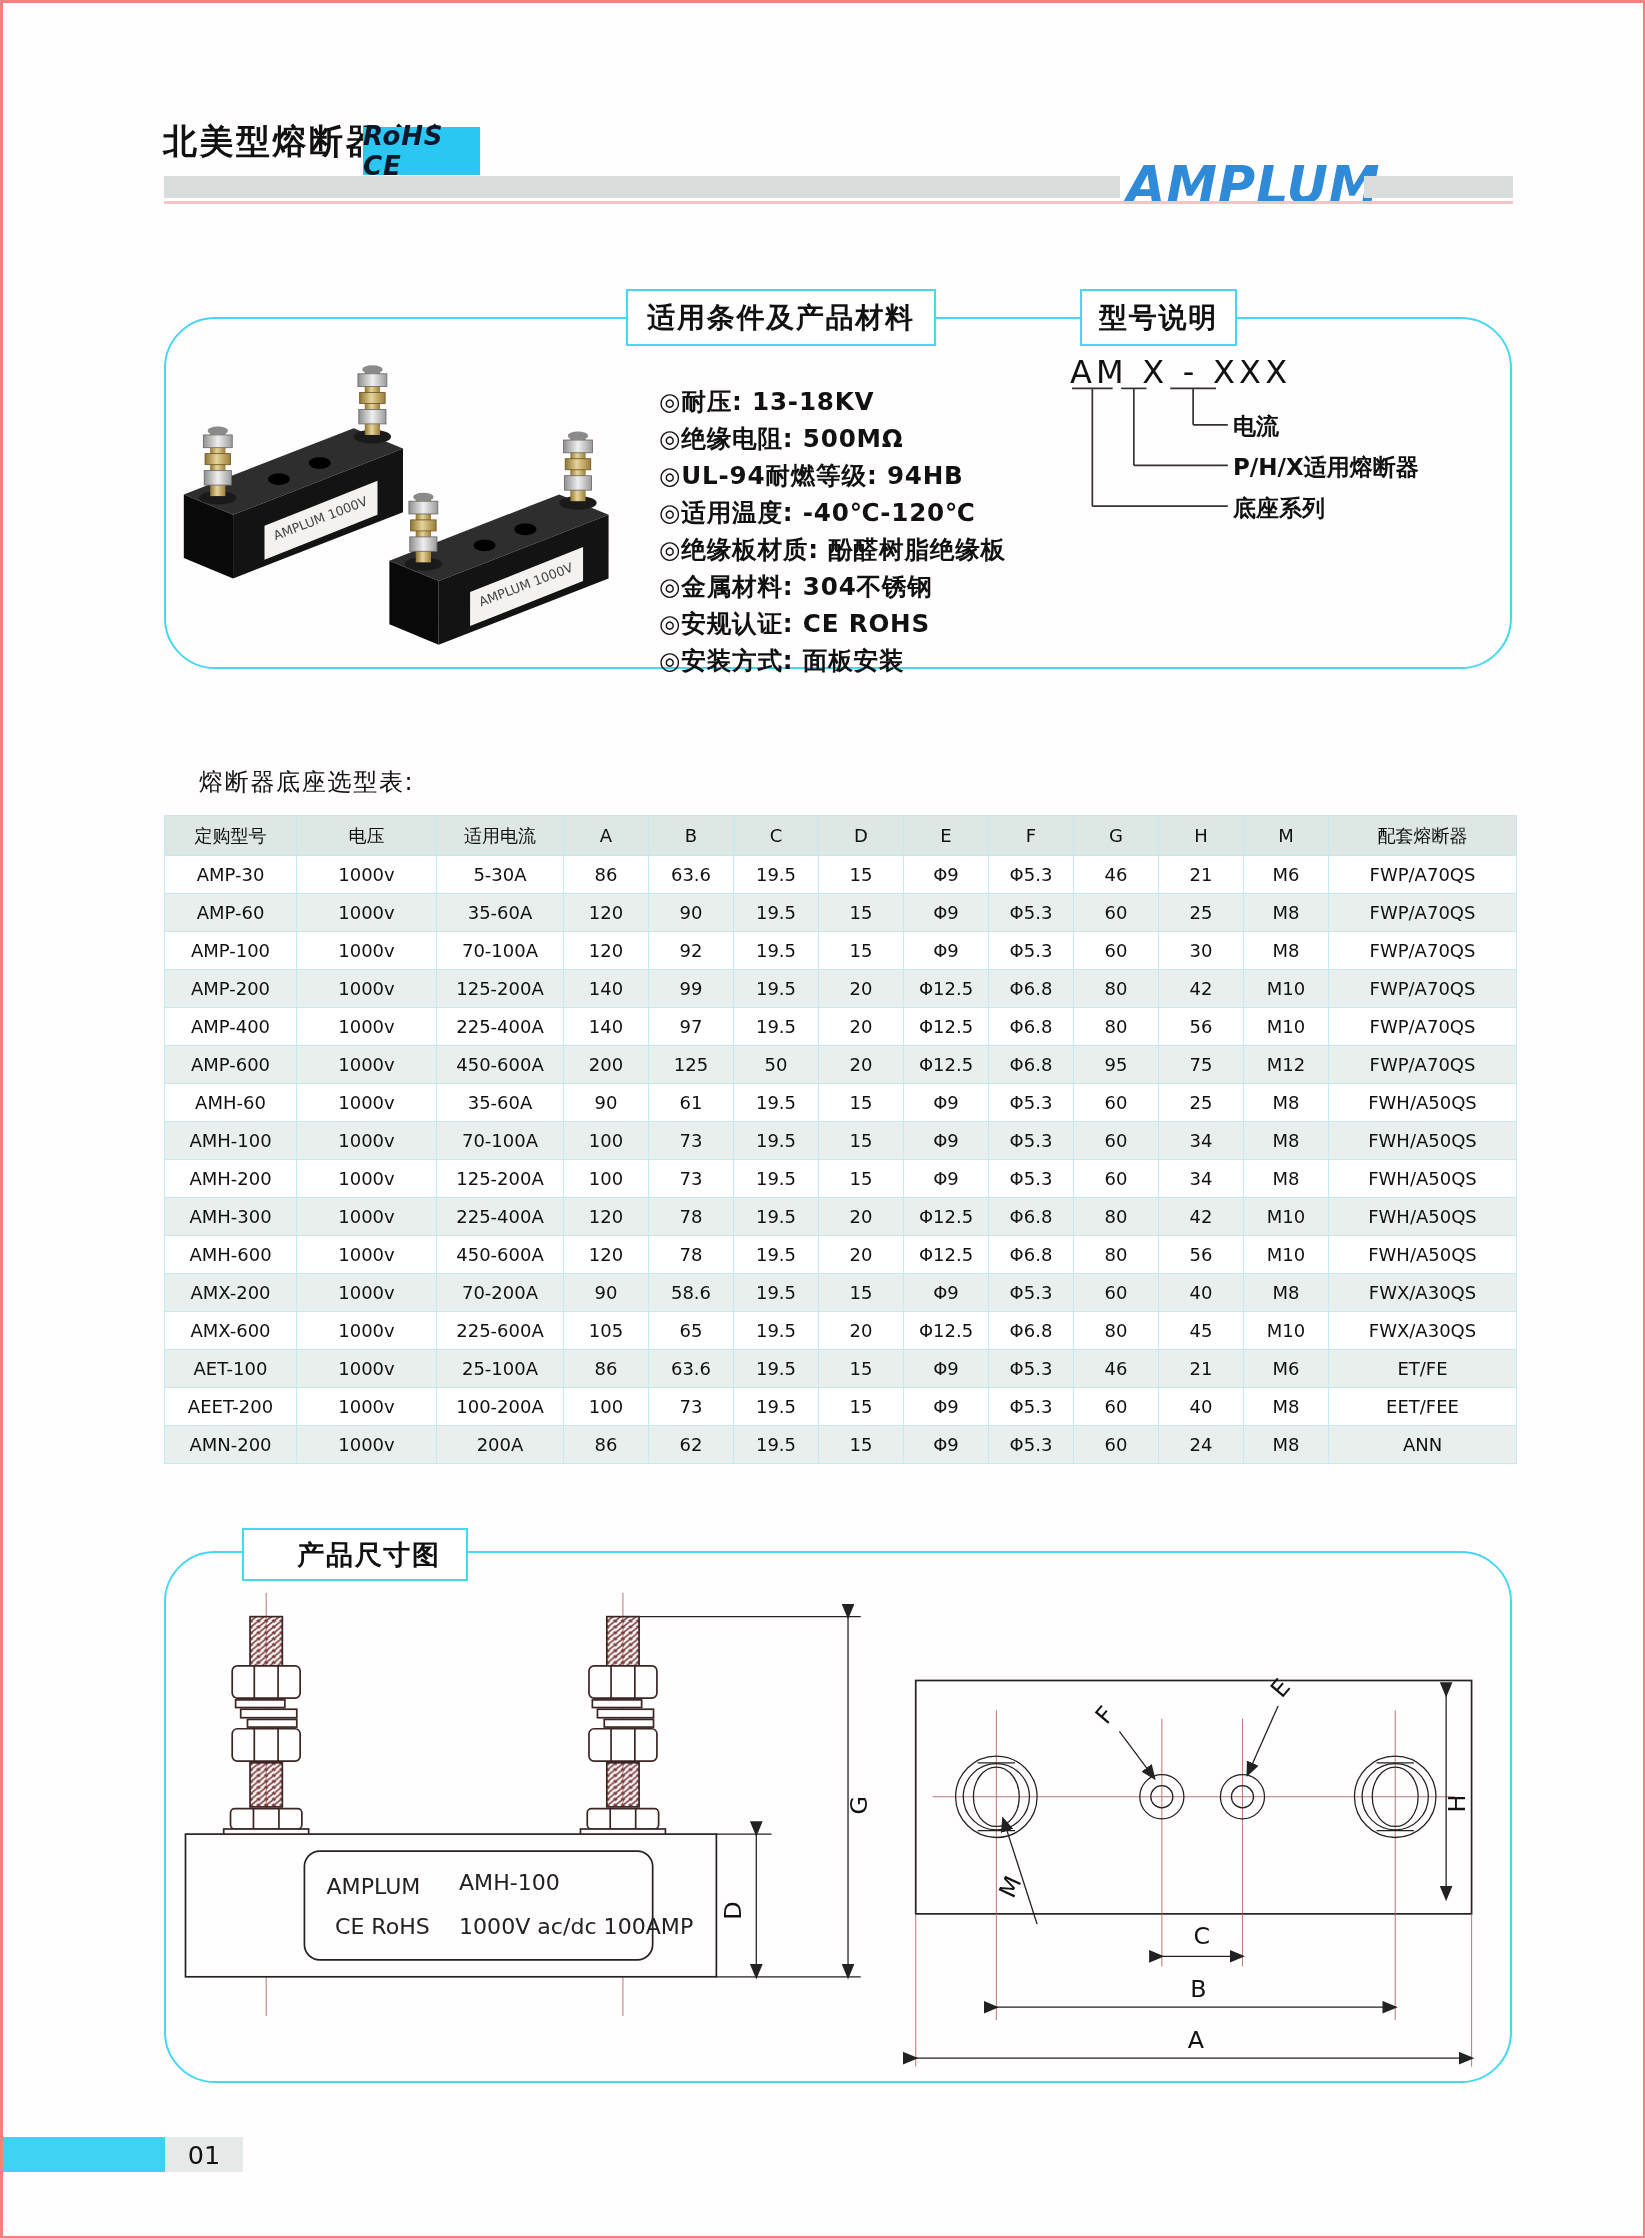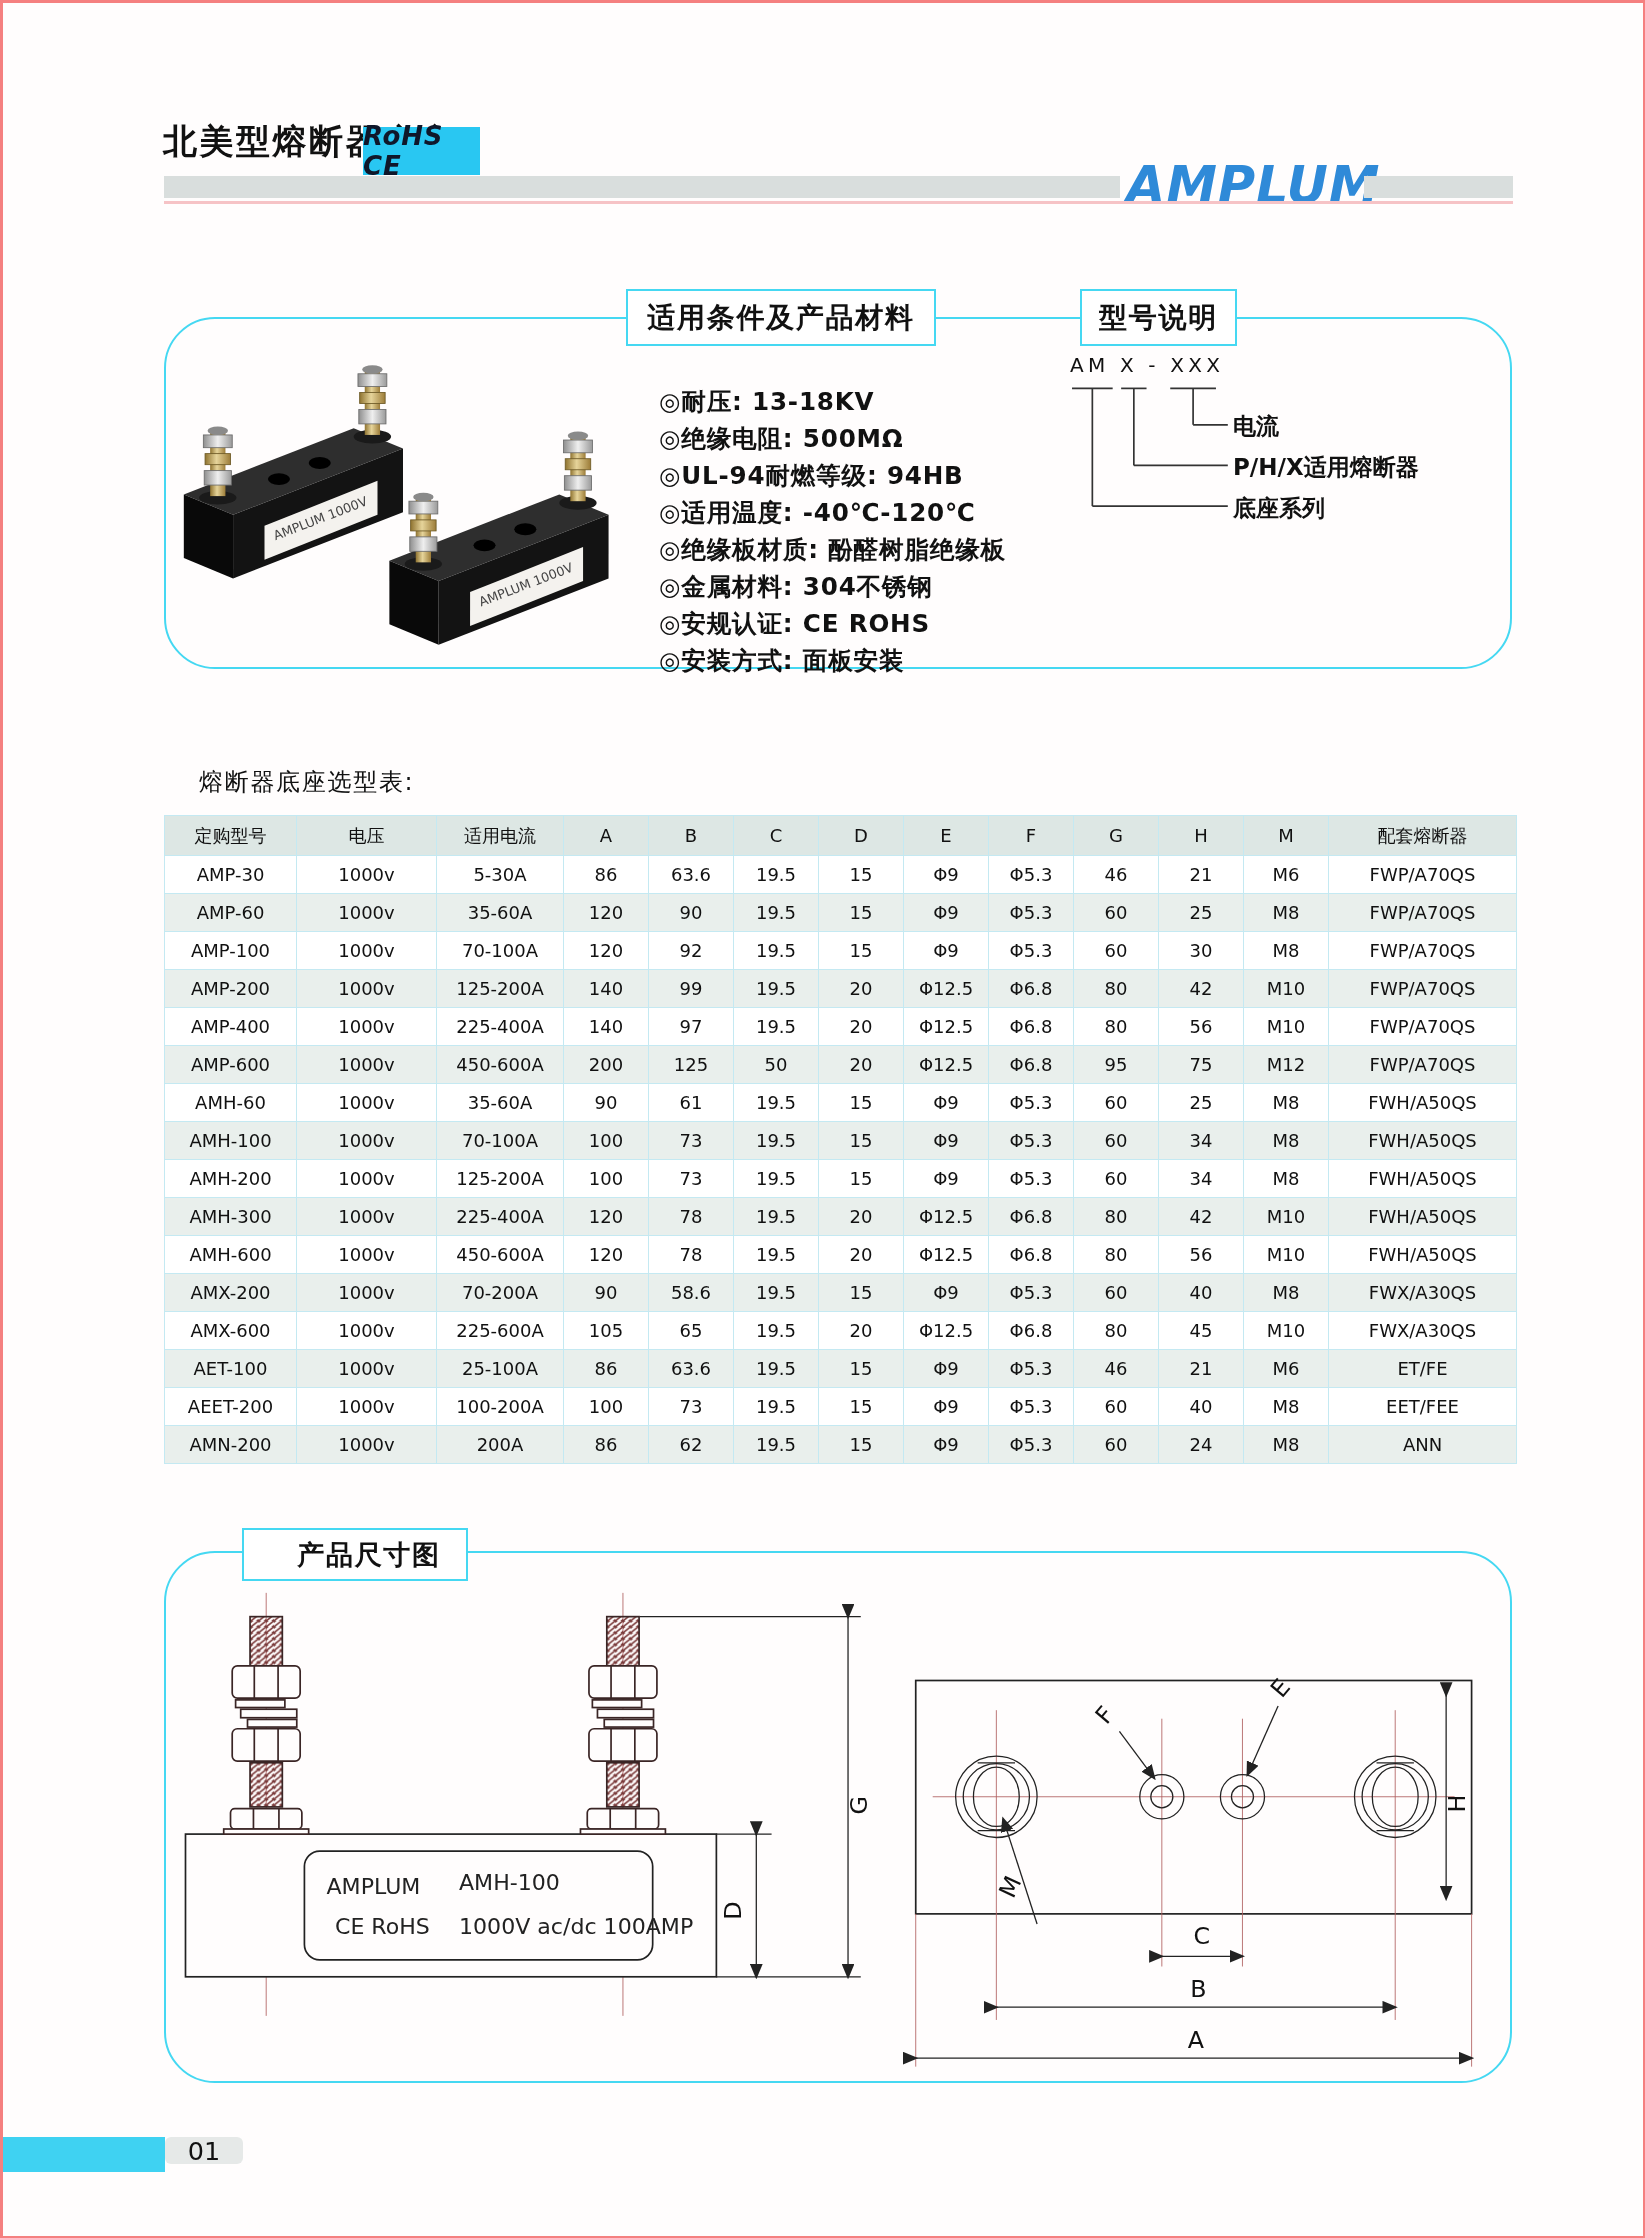--- a/index.html
+++ b/index.html
@@ -25,39 +25,39 @@
   .title-box{background:#fff;border:2.5px solid #45d8f2;display:flex;align-items:center;
              justify-content:center;font-weight:bold;z-index:3;}
   .tb1{left:623px;top:286px;width:306px;height:53px;font-size:28px;letter-spacing:1.7px;}
   .tb2{left:1077px;top:286px;width:153px;height:53px;font-size:28px;letter-spacing:1.7px;}
   .tb3{left:239px;top:1525px;width:194px;height:49px;font-size:27px;letter-spacing:1.7px;z-index:3;padding-left:28px;}
   
   .spec-list{left:656px;top:382px;width:544px;z-index:2;}
   .spec-list .bullet{font-size:24.6px;font-weight:bold;height:26px;margin-bottom:11px;
                      letter-spacing:0.8px;white-space:nowrap;}
   
-  .model-code{left:1067px;top:350px;font-size:20px;letter-spacing:4.2px;z-index:2;white-space:pre;}
+  .model-code{left:1067px;top:350px;font-size:32px;letter-spacing:4.2px;z-index:2;white-space:pre;}
   .model-label{font-size:23px;font-weight:bold;white-space:nowrap;z-index:2;}
   .ml0{left:1230px;top:408px;}
   .ml1{left:1230px;top:449px;}
   .ml2{left:1230px;top:490px;}
   
   .tbl-title{left:160px;top:763px;font-size:24px;font-weight:normal;letter-spacing:1.7px;margin-left:36px;}
   table.sel{position:absolute;left:161px;top:812px;width:1352px;border-collapse:collapse;
             table-layout:fixed;font-size:18px;text-align:center;}
   table.sel th,table.sel td{border:1.7px solid #c4e9f2;padding:0;font-weight:normal;}
   table.sel th{height:39px;background:#dde7e4;}
   table.sel td{height:37px;background:#fff;}
   table.sel tbody tr:nth-child(even) td{background:#e9efec;}
   col.c-model{width:132px}col.c-volt{width:140px}col.c-amp{width:127px}
   col.c-n{width:85px}col.c-fuse{width:188px}
   
   .foot-cyan{left:0;top:2134px;width:162px;height:35px;background:#3fd2f2;}
-  .foot-gray{left:162px;top:2134px;width:78px;height:27px;background:#e6e9e8;display:flex;
-             align-items:center;justify-content:center;font-size:25.5px;border-radius:6px;}
+  .foot-gray{left:162px;top:2134px;width:78px;height:35px;background:#e6e9e8;display:flex;
+             align-items:center;justify-content:center;font-size:25.5px;}
   svg text{font-family:"DejaVu Sans","Liberation Sans",sans-serif;}
 </style>
 </head>
 <body>
 
 <div class="page">
 
   <div class="abs hdr-title">北美型熔断器底座</div>
   <div class="abs badge">RoHS CE</div>
   <div class="abs bar bar-left"></div>

